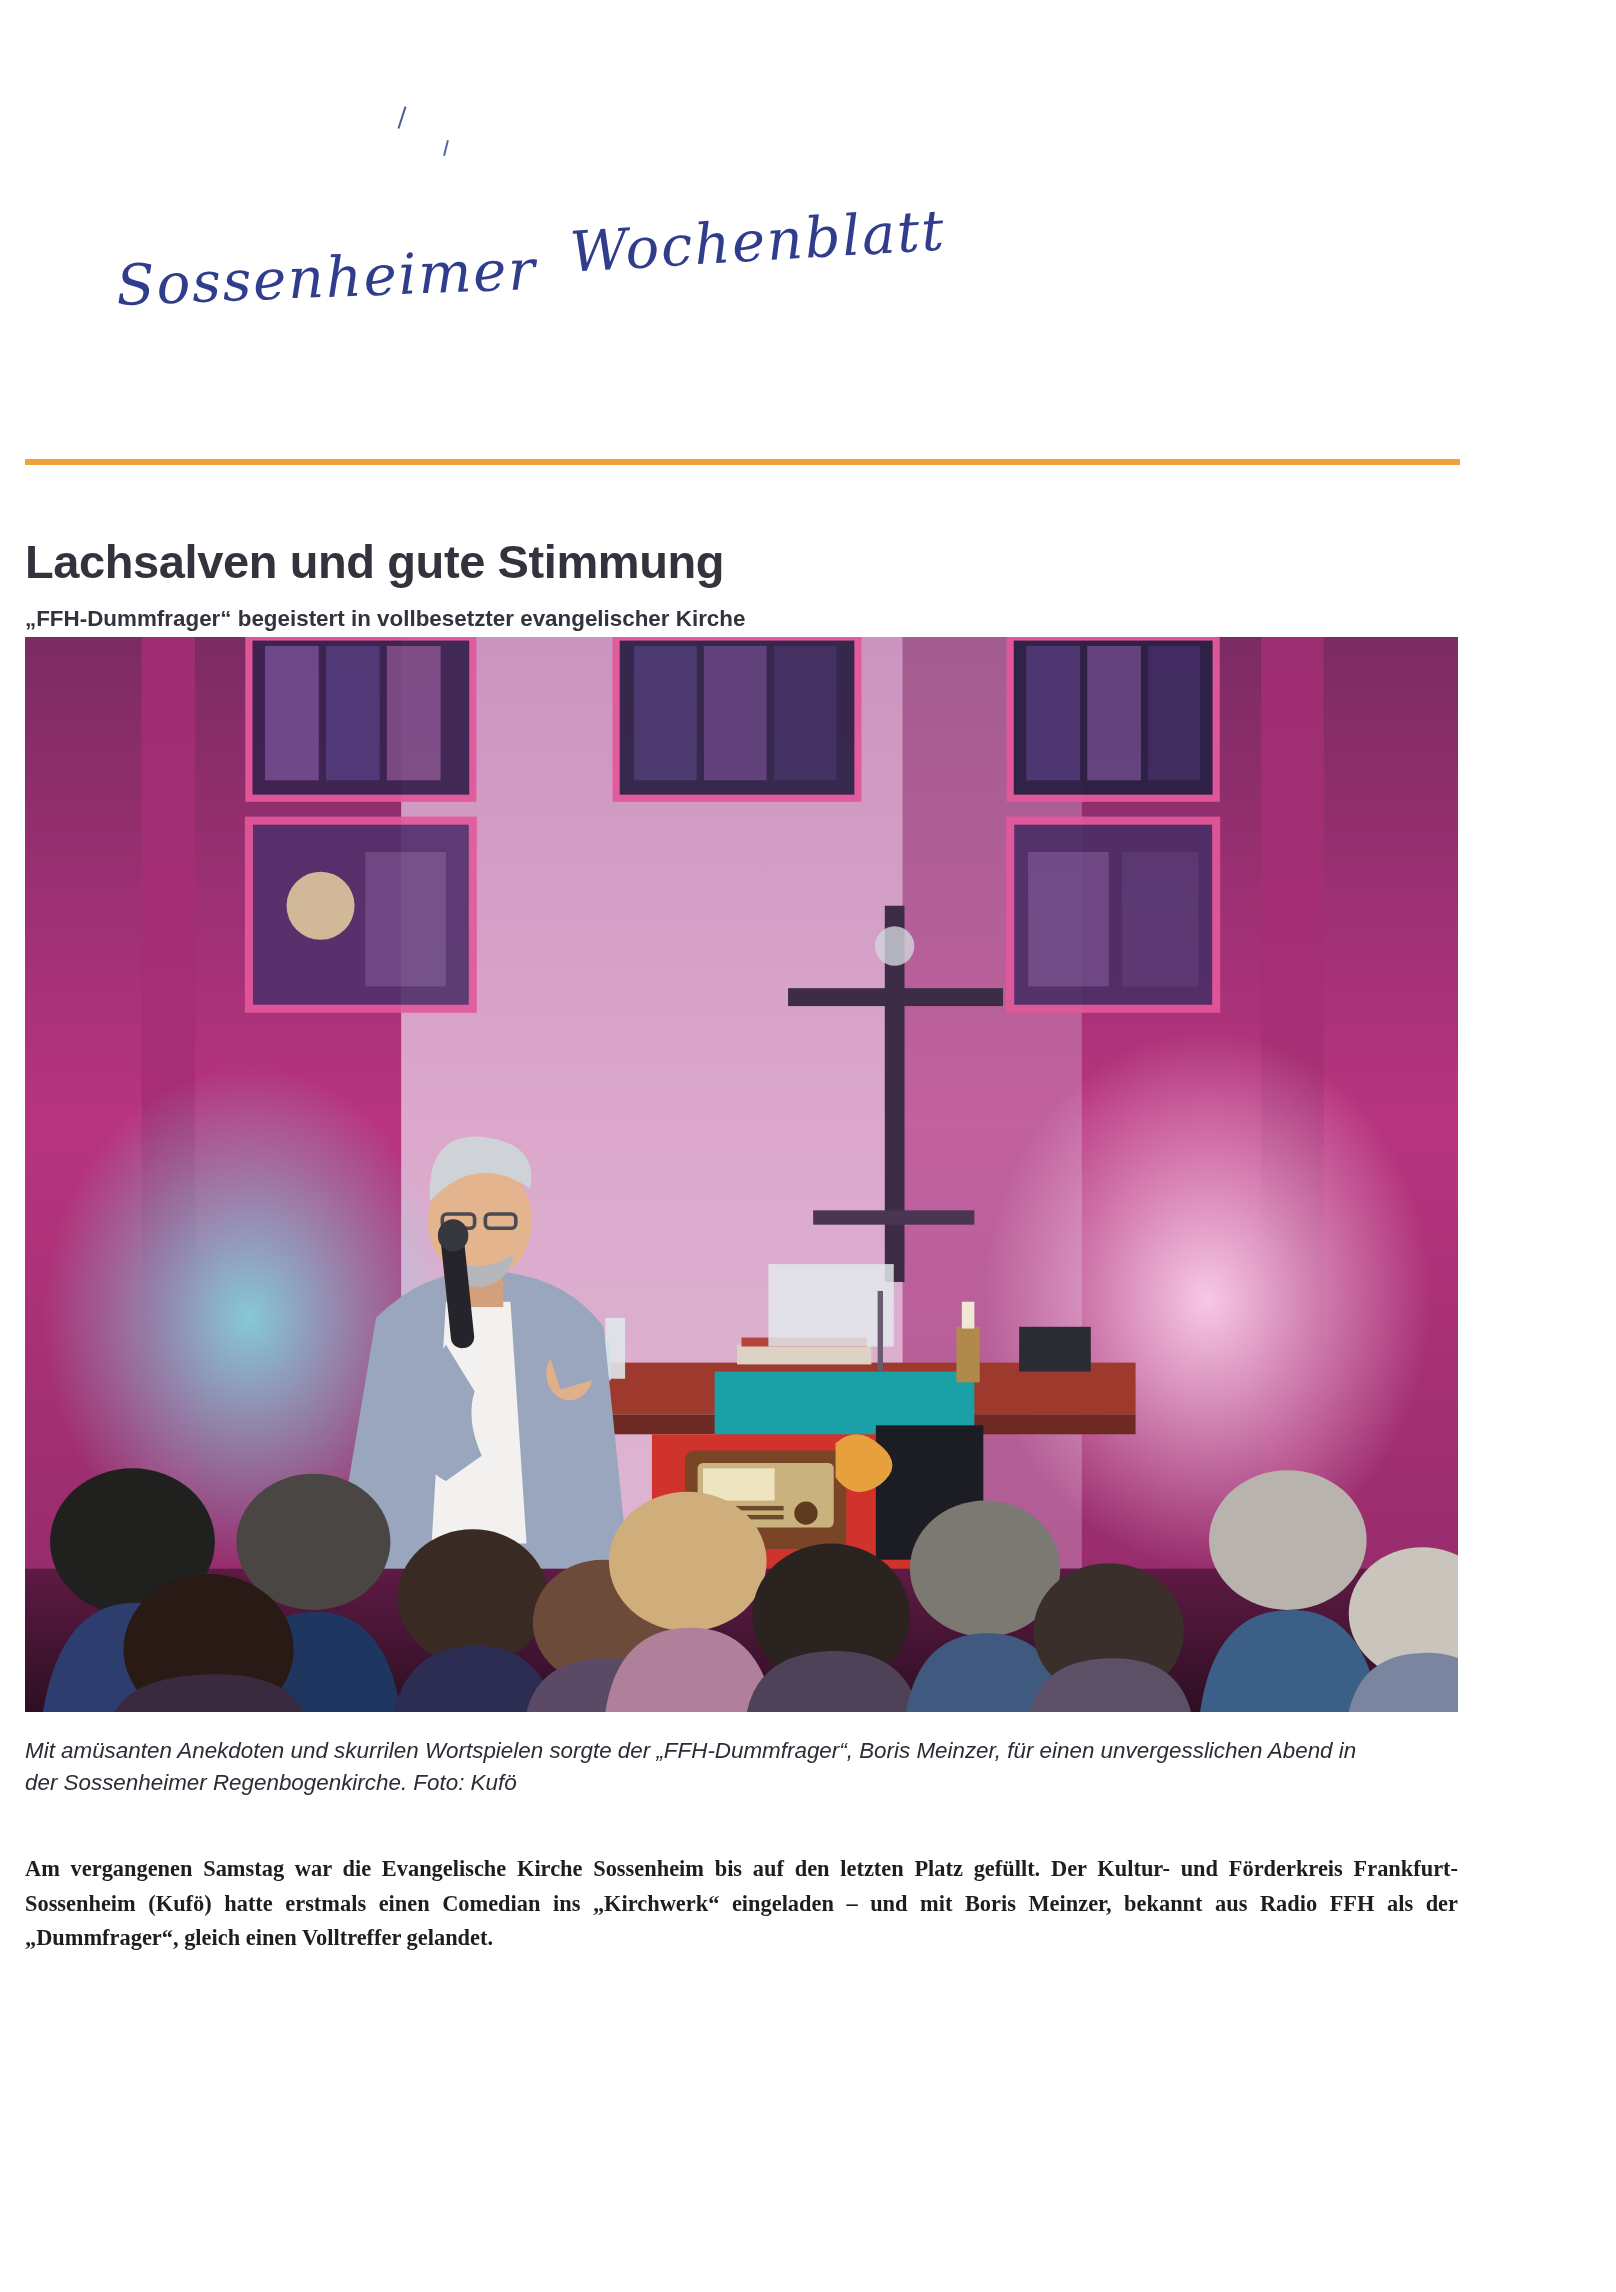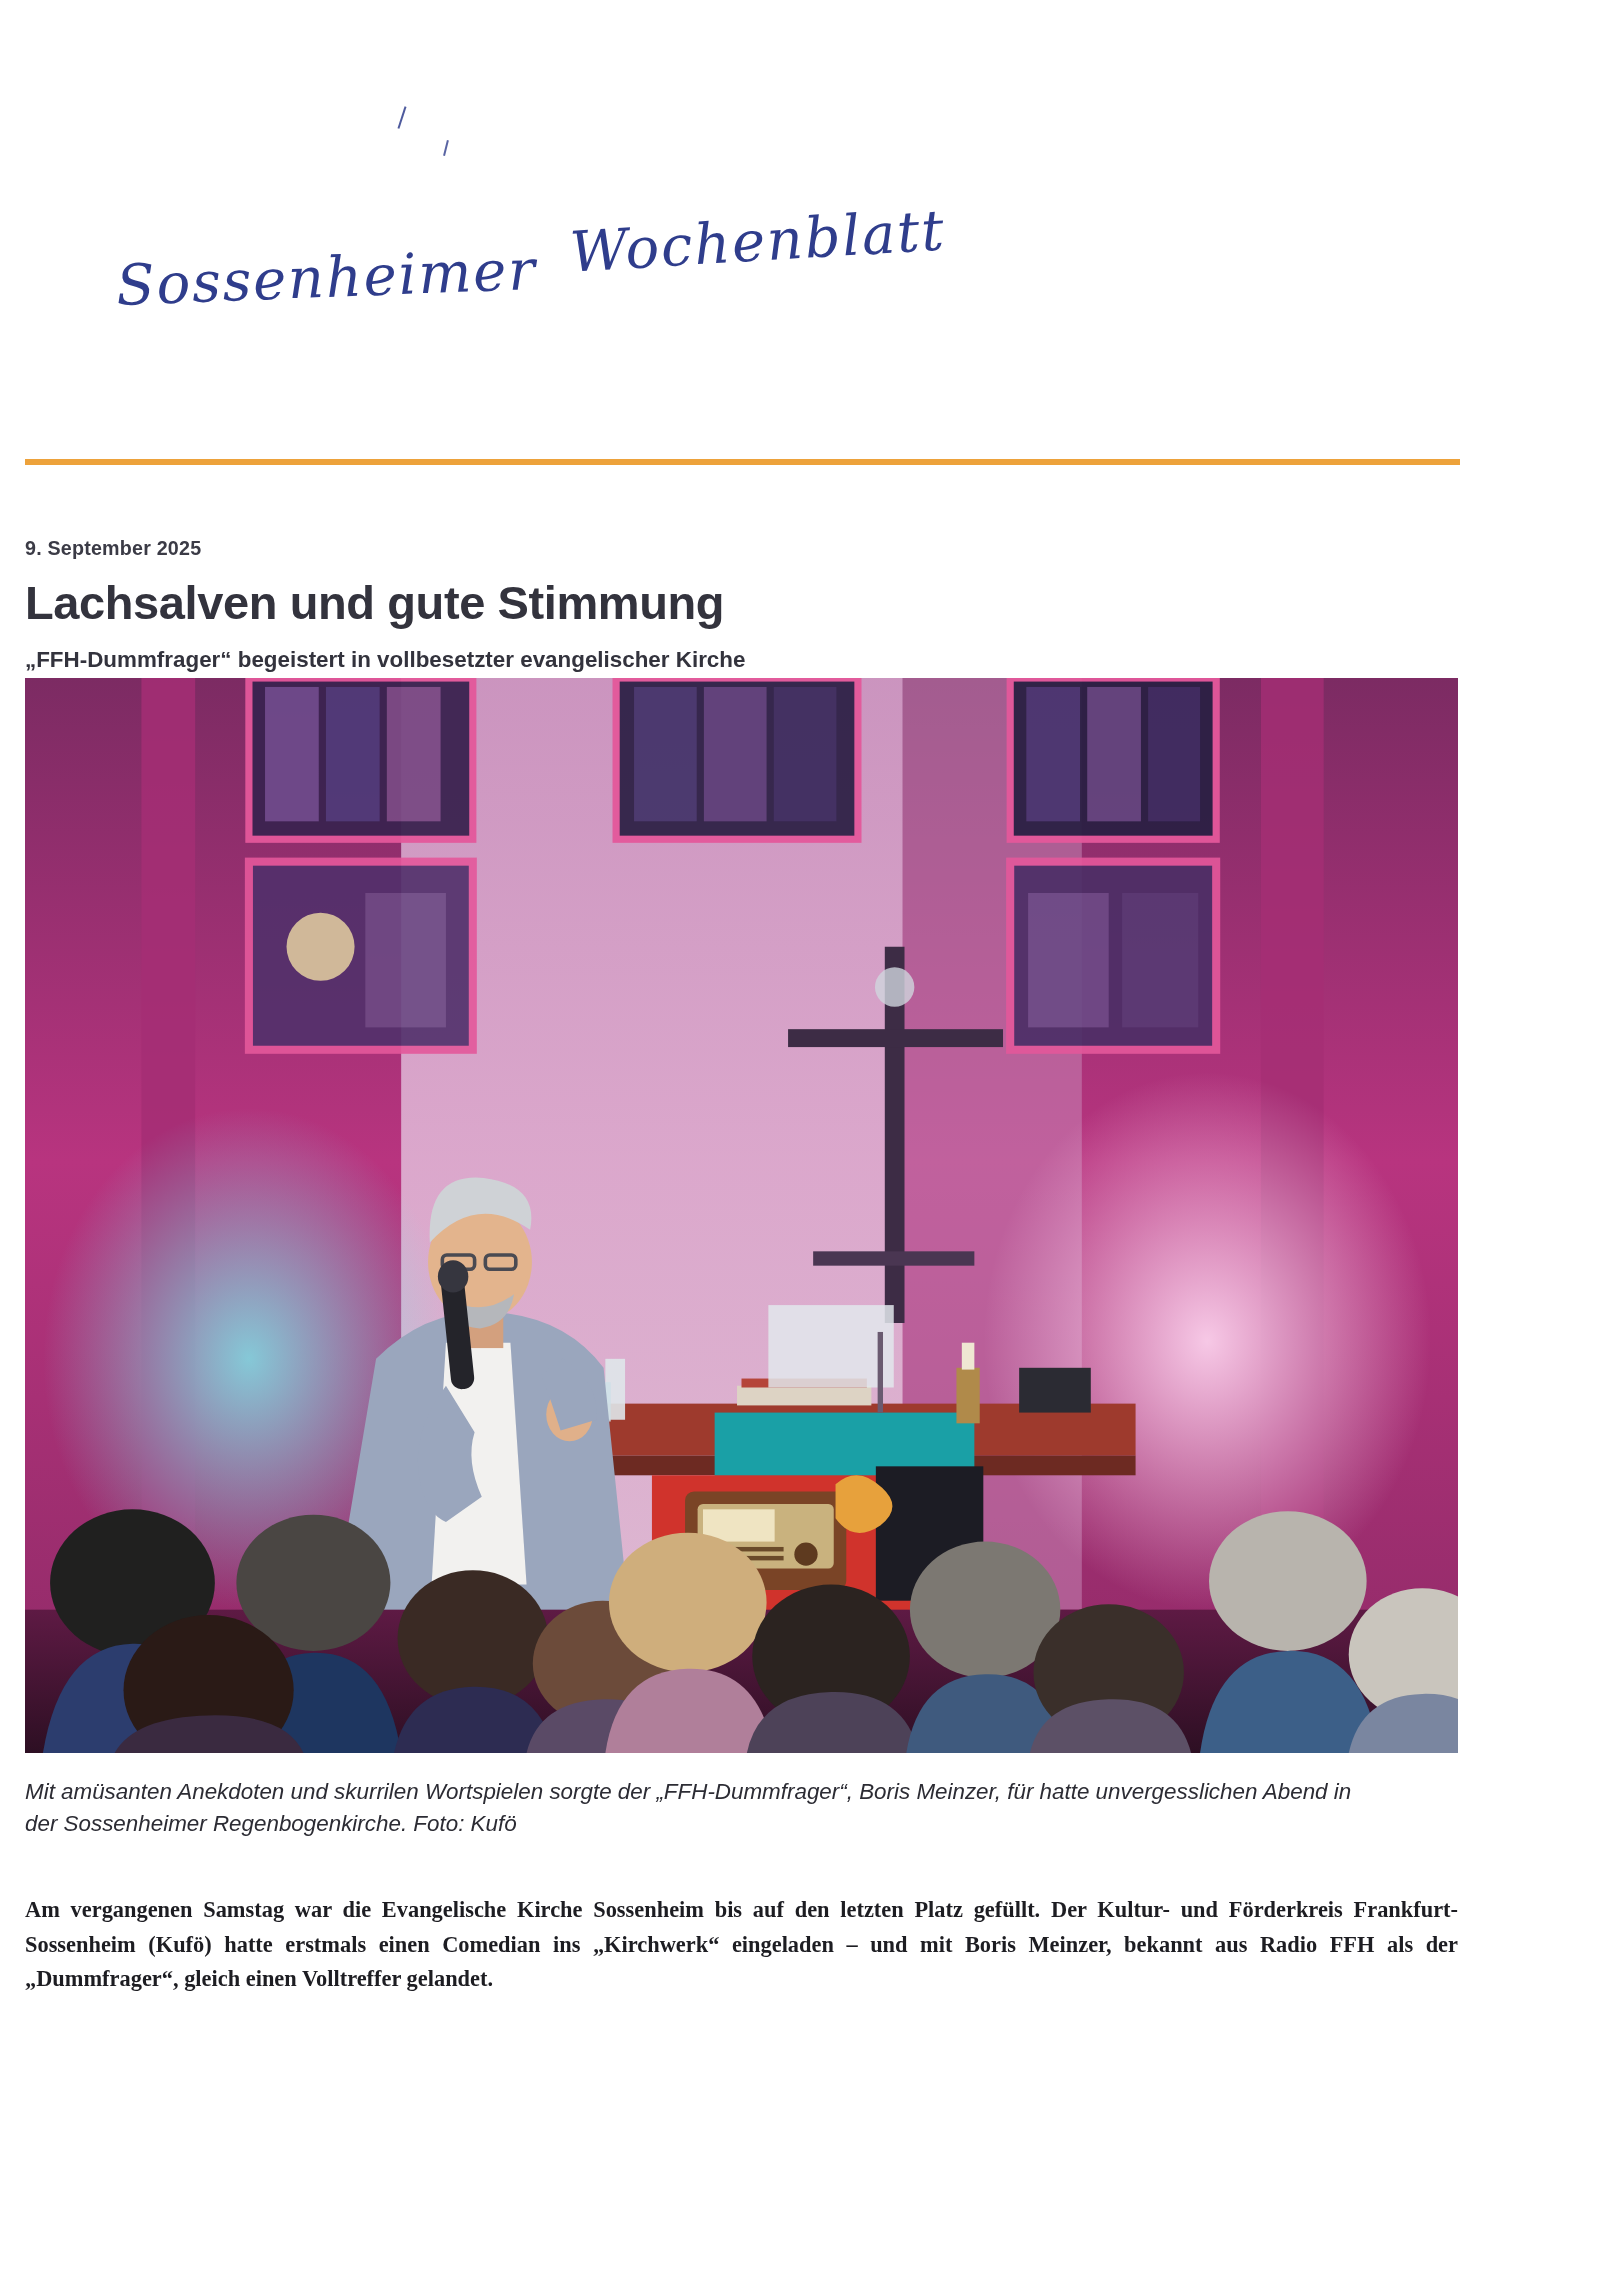--- a/index.html
+++ b/index.html
@@ -150,21 +150,20 @@
     <div class="logo-tick2"></div>
     <div class="logo-script">
       <span class="w1">Sossenheimer</span><span class="w2">Wochenblatt</span>
     </div>
   </div>
 
   <div class="rule"></div>
 
   <div class="article">
 
-    <div class="kicker-date">9. September 2025</div>
 
     <h1 class="headline">Lachsalven und gute Stimmung</h1>
 
     <h2 class="subhead">„FFH-Dummfrager“ begeistert in vollbesetzter evangelischer Kirche</h2>
 
     <figure class="photo" style="margin:0;">
       <svg viewBox="0 0 1600 1200" preserveAspectRatio="none">
         <defs>
           <linearGradient id="wallGrad" x1="0" y1="0" x2="0" y2="1">
             <stop offset="0%" stop-color="#7c2b63"></stop>
@@ -351,19 +350,19 @@
 
           <ellipse cx="1410" cy="1008" rx="88" ry="78" fill="#b8b4ad"></ellipse>
           <path d="M1312 1200 q16 -112 98 -114 q86 -2 102 114 z" fill="#3c5f88"></path>
 
           <ellipse cx="1560" cy="1090" rx="82" ry="74" fill="#c9c5bd"></ellipse>
           <path d="M1478 1200 q14 -64 82 -66 q72 -2 86 66 z" fill="#7a86a0"></path>
         </g>
       </svg>
     </figure>
 
-    <p class="caption">Mit amüsanten Anekdoten und skurrilen Wortspielen sorgte der „FFH-Dummfrager“, Boris Meinzer, für hatte unvergesslichen Abend in der Sossenheimer Regenbogenkirche. Foto: Kufö</p>
+    <p class="caption">Mit amüsanten Anekdoten und skurrilen Wortspielen sorgte der „FFH-Dummfrager“, Boris Meinzer, für einen unvergesslichen Abend in der Sossenheimer Regenbogenkirche. Foto: Kufö</p>
 
     <p class="bodytext">Am vergangenen Samstag war die Evangelische Kirche Sossenheim bis auf den letzten Platz gefüllt. Der Kultur- und Förderkreis Frankfurt-Sossenheim (Kufö) hatte erstmals einen Comedian ins „Kirchwerk“ eingeladen – und mit Boris Meinzer, bekannt aus Radio FFH als der „Dummfrager“, gleich einen Volltreffer gelandet.</p>
 
   </div>
 </div>
 
 
 </body></html>

